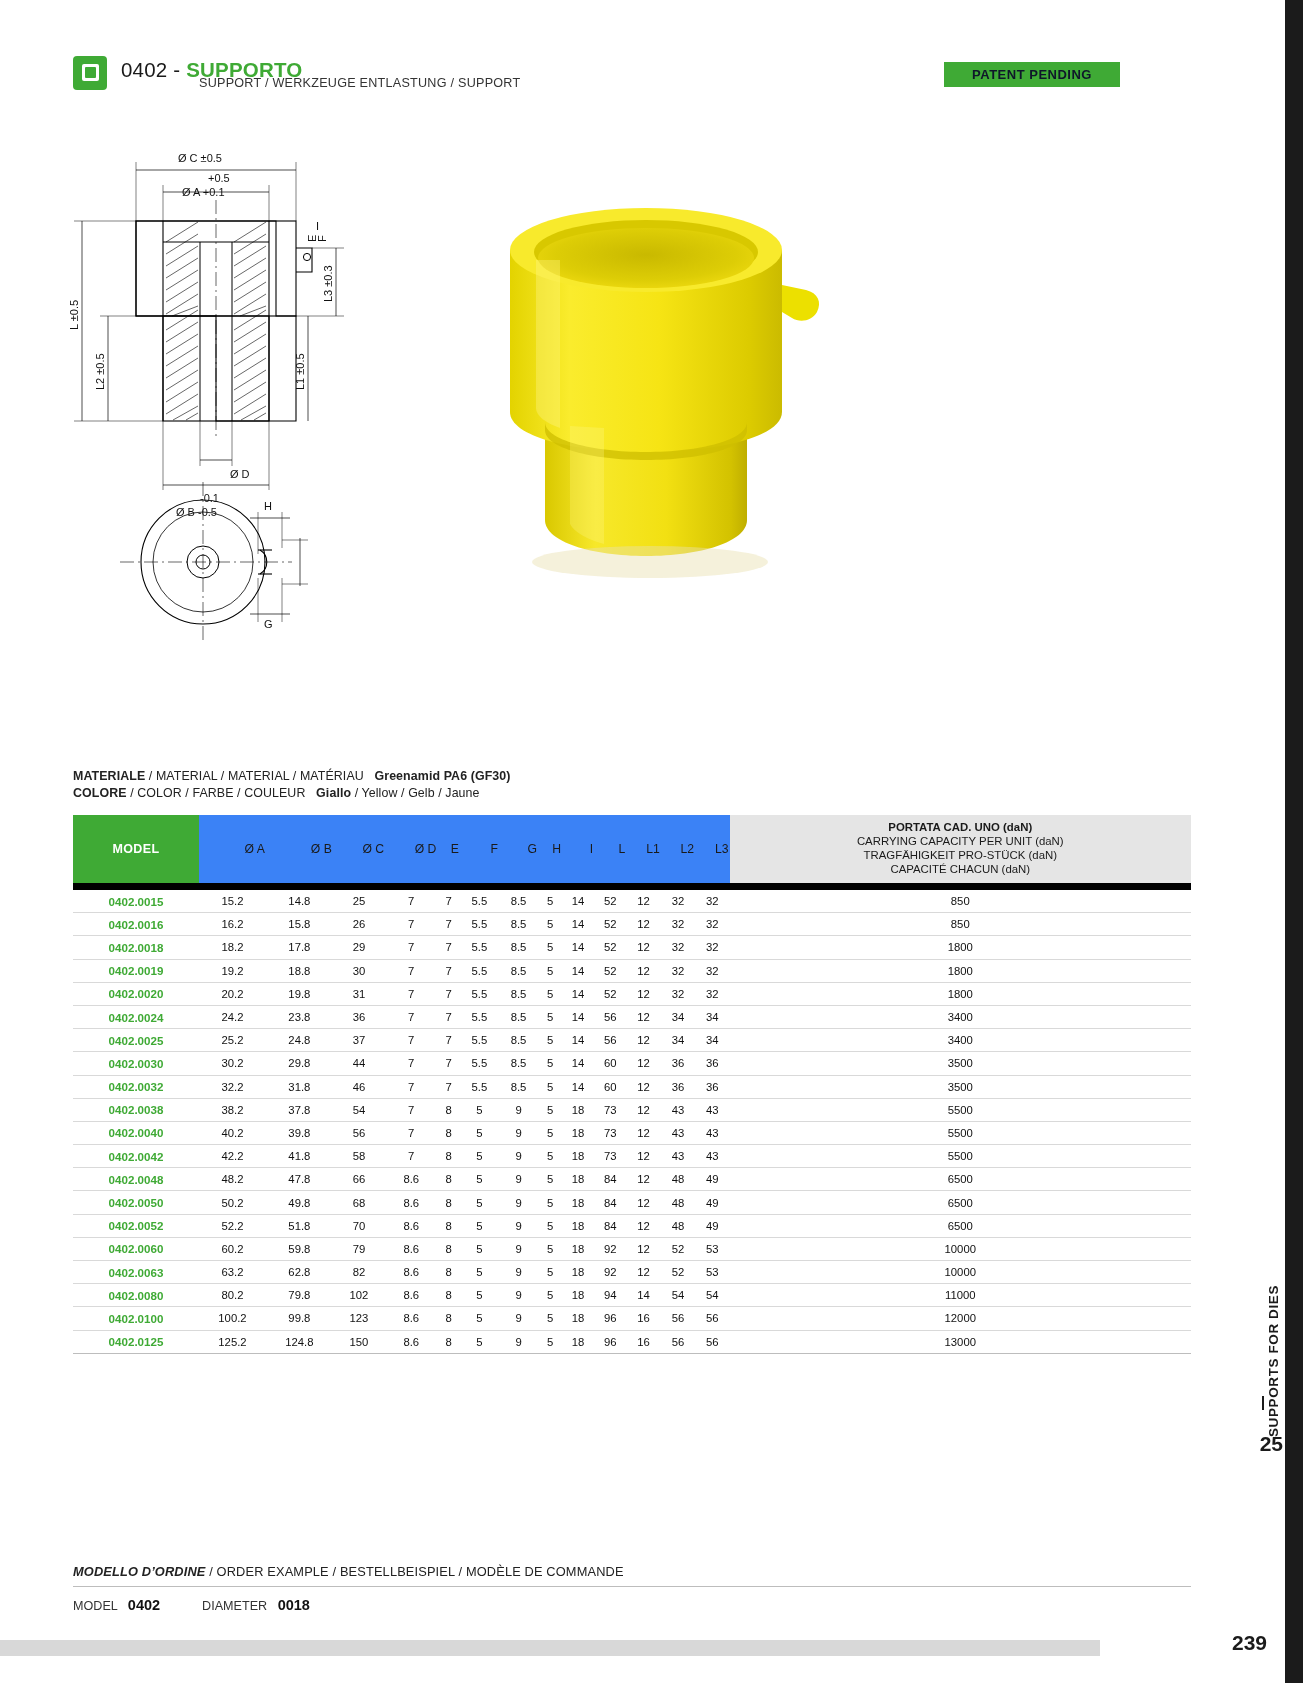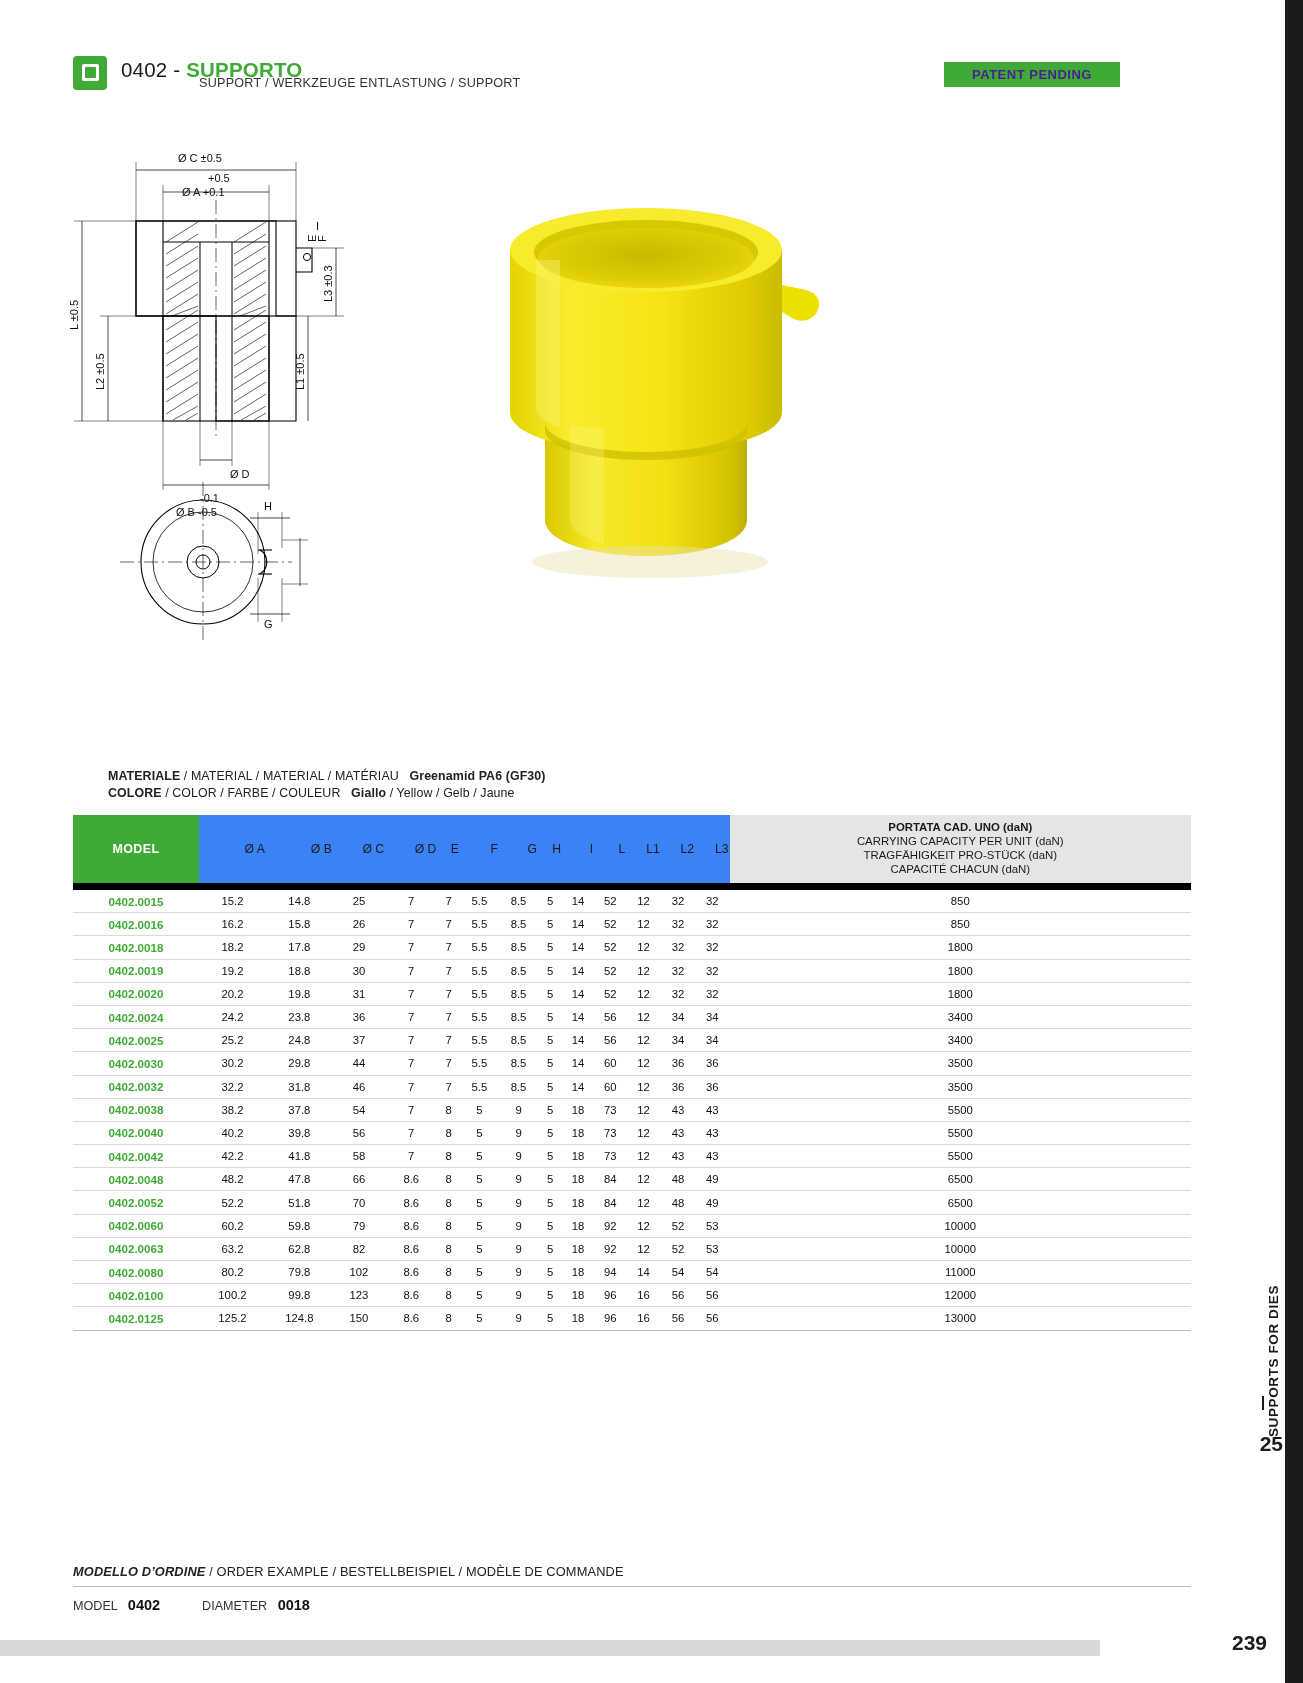--- a/index.html
+++ b/index.html
@@ -59,32 +59,32 @@
     font-size:20.5px; letter-spacing:0.2px;
   }
   .title-code { color:#1a1a1a; font-weight:normal; }
   .title-name { color:#3faa35; font-weight:bold; }
   .subtitle {
     position:absolute; left:199px; top:76px;
     font-size:12.6px; color:#333; letter-spacing:0.25px;
   }
   .patent {
     position:absolute; left:944px; top:62px; width:176px; height:25px;
-    background:#3faa35; color:#4c1d95;
+    background:#3faa35; color:#0f172a;
     font-size:13px; font-weight:bold; letter-spacing:0.5px;
     display:flex; align-items:center; justify-content:center;
   }
 
   
   .drawing { position:absolute; left:60px; top:130px; width:400px; height:520px; }
   .photo { position:absolute; left:500px; top:190px; width:580px; height:420px; }
 
   
   .mat-block { position:absolute; left:73px; top:769px; font-size:12.4px; color:#222; }
-  .mat-line { margin-bottom:3px; letter-spacing:0.1px;margin-left:35px; }
+  .mat-line { margin-bottom:3px; letter-spacing:0.1px; }
   .mat-line b { font-weight:bold; }
 
   
   .tbl-wrap { position:absolute; left:73px; top:815px; width:1118px; }
   table.spec { border-collapse:collapse; width:1118px; }
   table.spec th.modelhead {
     background:#3faa35; color:#ffffff; font-size:12.5px; font-weight:bold;
     letter-spacing:0.4px;
     height:66px; width:124px; text-align:center; vertical-align:middle;
   }
@@ -573,20 +573,37 @@
             <td>9</td>
             <td>5</td>
             <td>18</td>
             <td>84</td>
             <td>12</td>
             <td>48</td>
             <td>49</td>
             <td>6500</td>
           </tr>
           <tr>
+            <td class="model">0402.0050</td>
+            <td>50.2</td>
+            <td>49.8</td>
+            <td>68</td>
+            <td>8.6</td>
+            <td>8</td>
+            <td>5</td>
+            <td>9</td>
+            <td>5</td>
+            <td>18</td>
+            <td>84</td>
+            <td>12</td>
+            <td>48</td>
+            <td>49</td>
+            <td>6500</td>
+          </tr>
+          <tr>
             <td class="model">0402.0052</td>
             <td>52.2</td>
             <td>51.8</td>
             <td>70</td>
             <td>8.6</td>
             <td>8</td>
             <td>5</td>
             <td>9</td>
             <td>5</td>
             <td>18</td>

